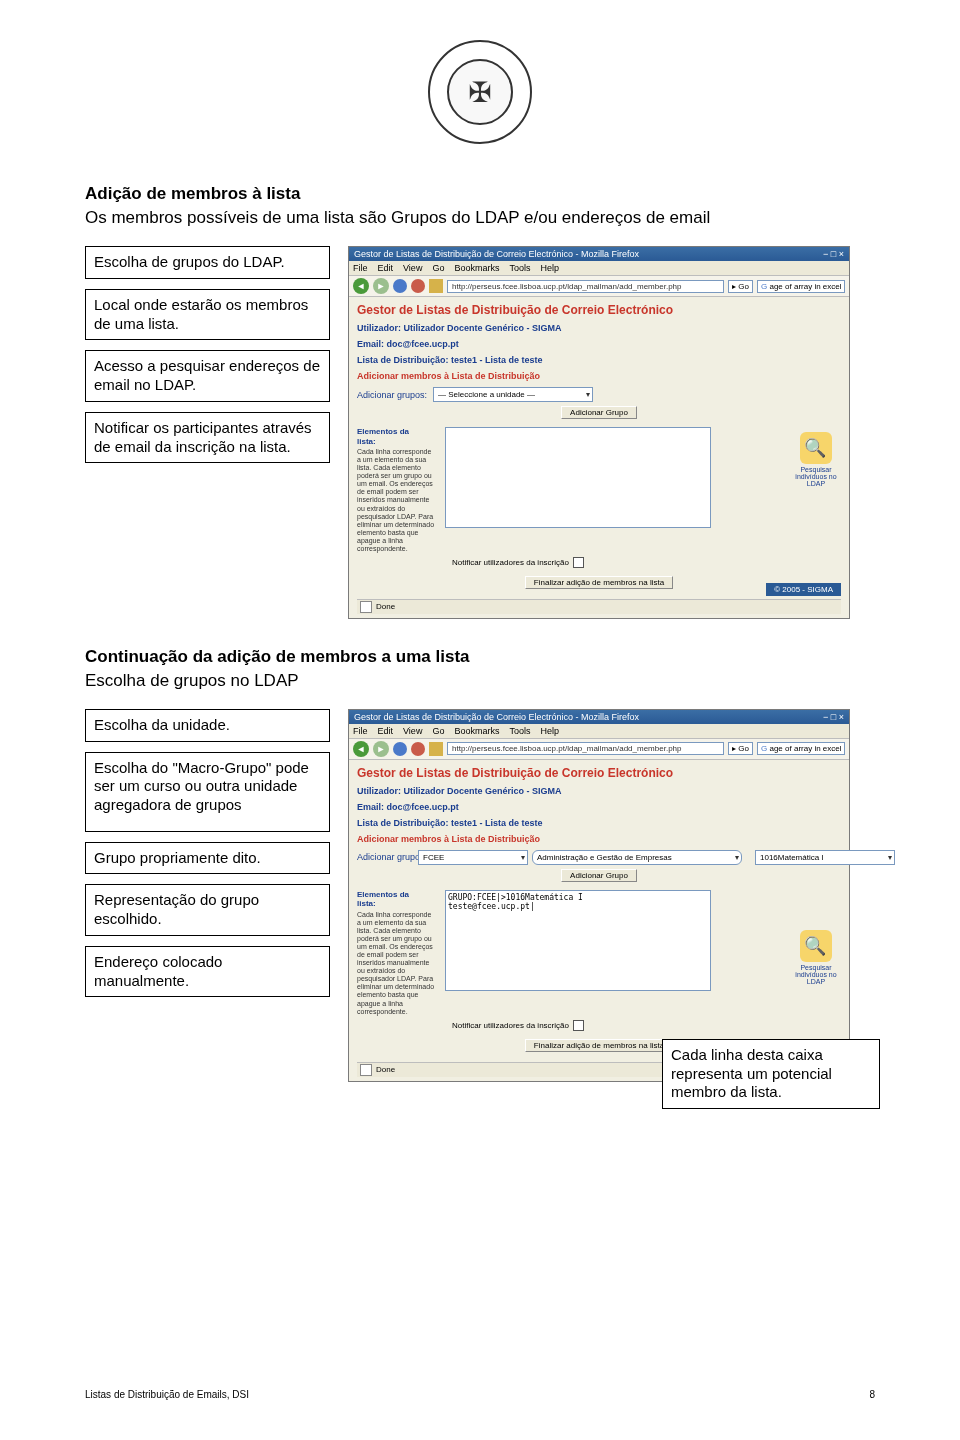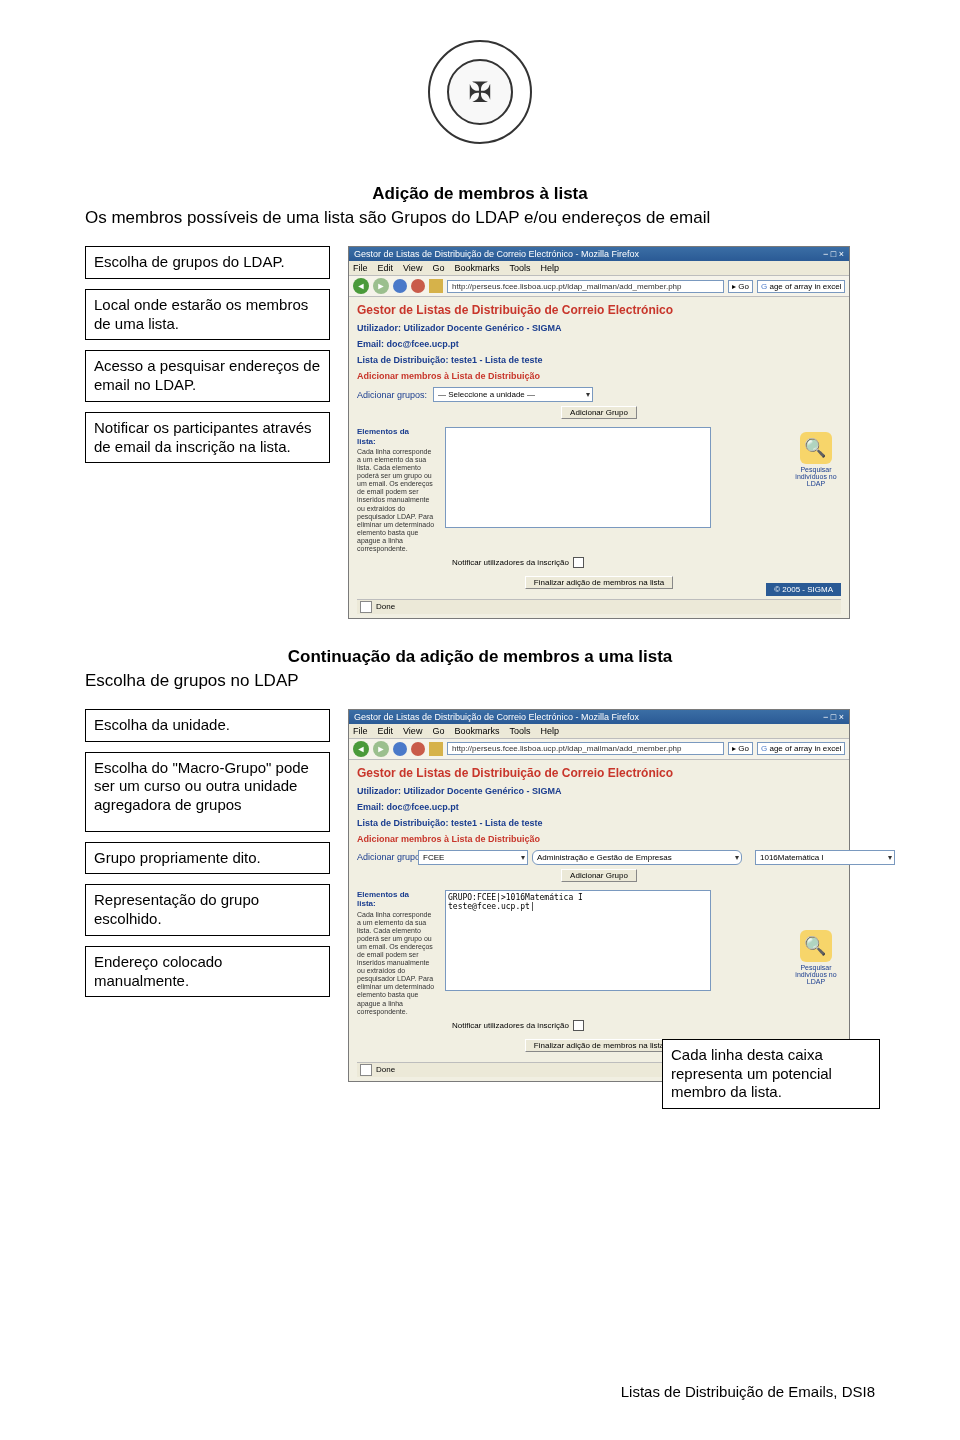--- a/index.html
+++ b/index.html
@@ -46,21 +46,20 @@
     background: #f8f8f8;
   }
   .seal-inner .plus {
     font-size: 28px;
     color: #333;
   }
   h2.section-title, h2.section-sub {
     font-size: 17px;
     font-weight: bold;
     margin: 10px 0 4px;
-    text-align: center;
   }
   .subtitle {
     font-size: 17px;
     margin: 0 0 18px;
   }
   .callout {
     border: 1.5px solid #000;
     padding: 6px 8px;
     font-size: 15px;
     width: 245px;
@@ -308,22 +307,23 @@
   }
   .browser .statusbar .doc-icon {
     width: 10px; height: 10px; background: #fff; border: 1px solid #888;
   }
   .page-footer {
     position: absolute;
     bottom: 40px;
     left: 85px;
     right: 85px;
     display: flex;
-    justify-content: flex-end;
-    font-size: 15px;
+    justify-content: space-between;
+    font-size: 10px;
+    gap: 31px;
   }
 </style>
 </head>
 <body>
 
 <div class="page">
 
   <div class="logo">
     <div class="seal">
       <div class="seal-inner">

